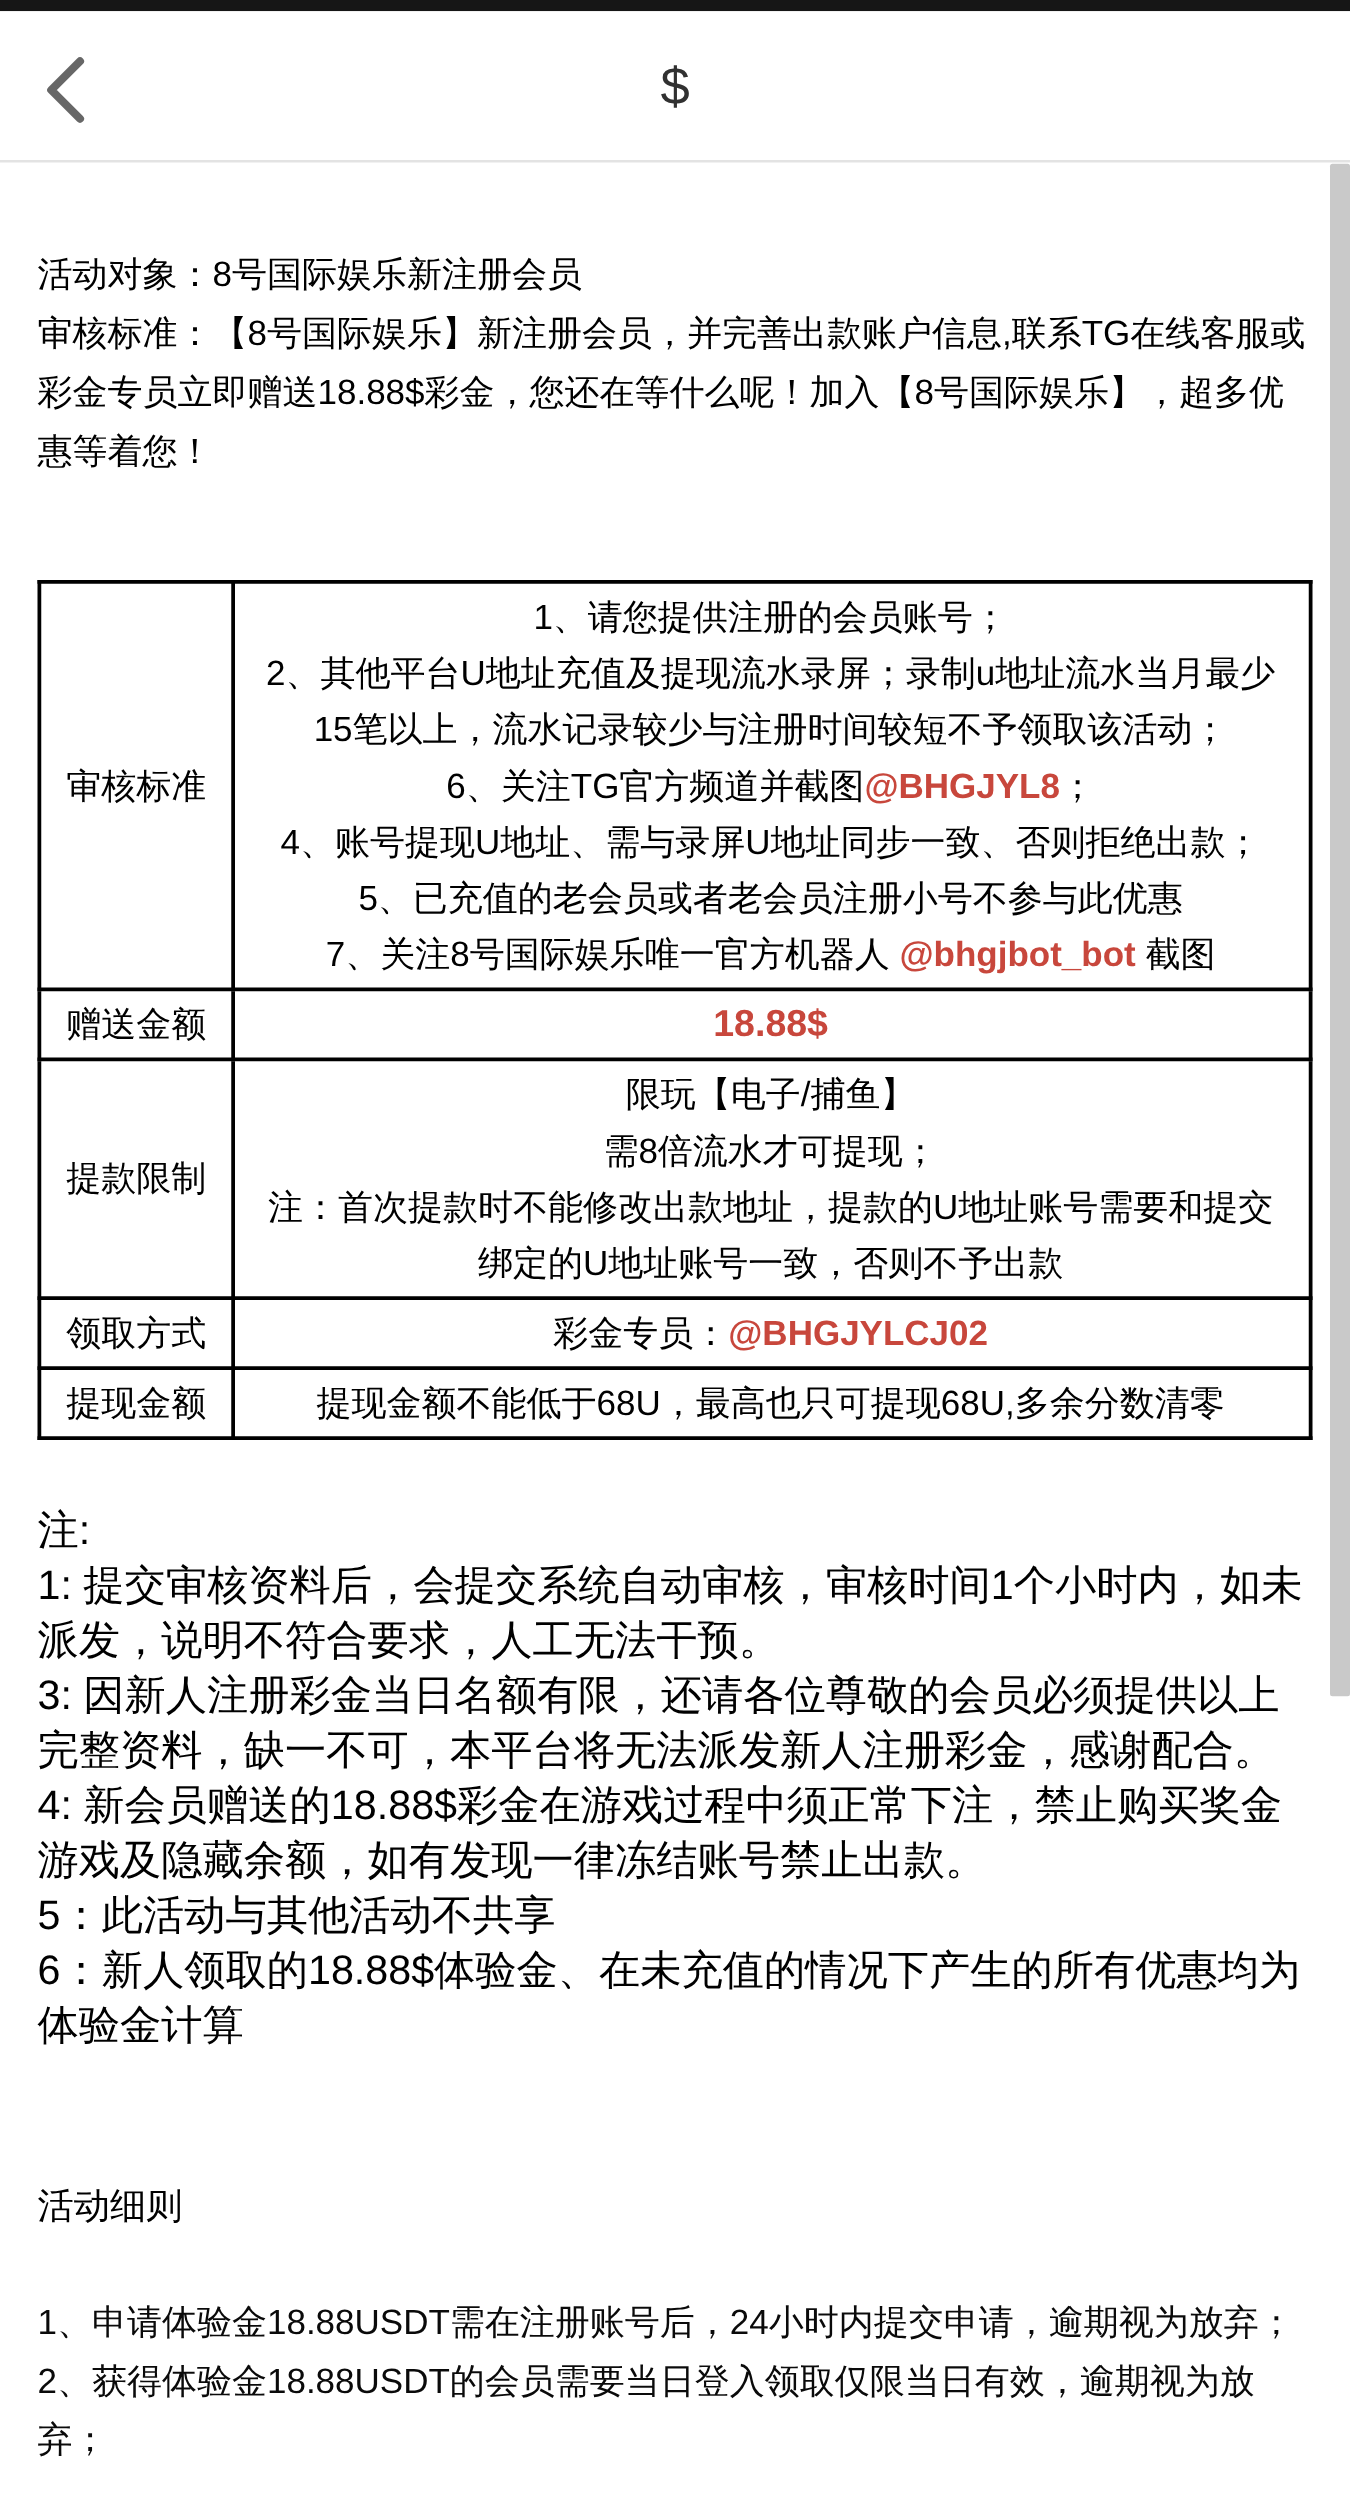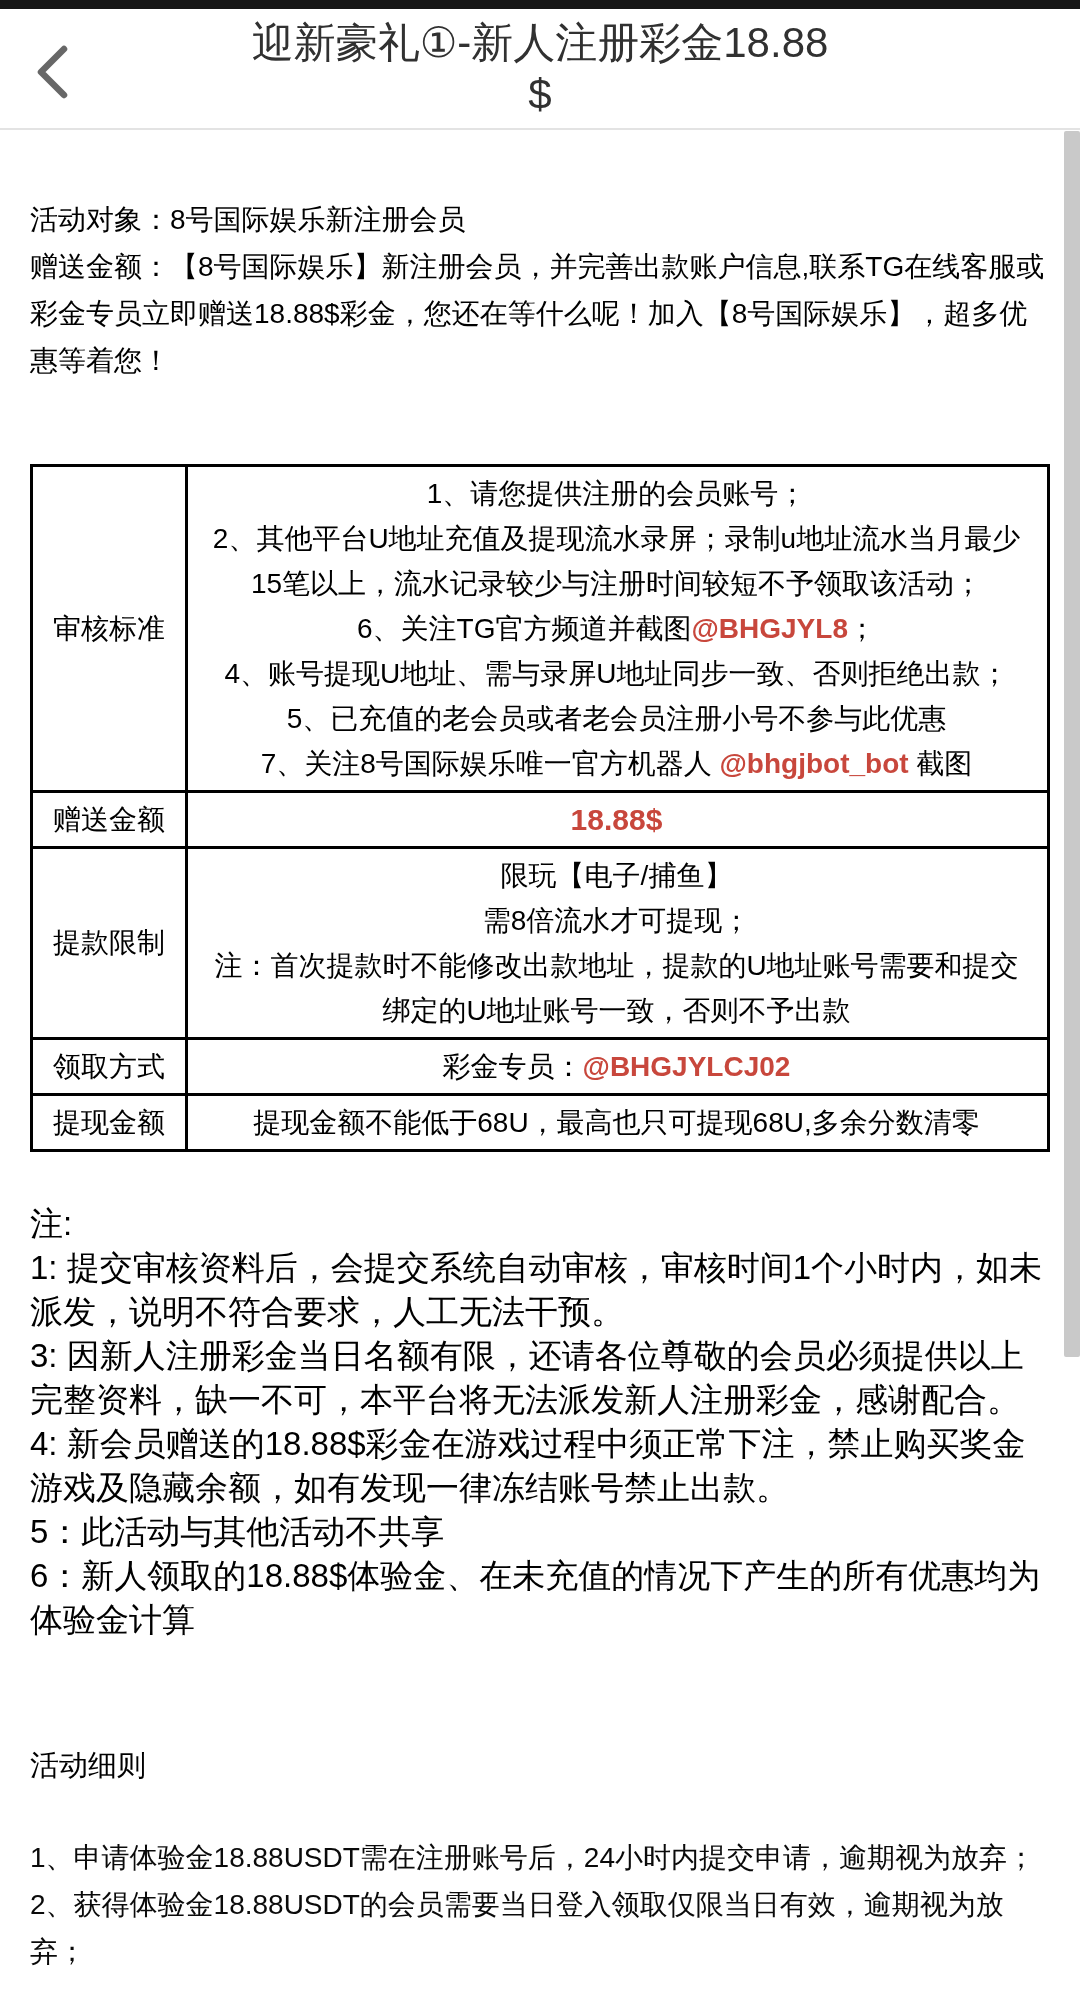--- a/index.html
+++ b/index.html
@@ -48,29 +48,28 @@
 <div class="topbar"></div>
 
 <div class="header">
   <button class="back-btn">
     <span>
       <svg width="38" height="56" viewBox="0 0 38 56">
         <polyline points="31,5 8,28 31,51" fill="none" stroke="#676767" stroke-width="6.5" stroke-linecap="round" stroke-linejoin="round"></polyline>
       </svg>
     </span>
   </button>
-  <div class="title-line">迎新豪礼①-新人注册彩金18.88</div>
   <div class="title-line">$</div>
 </div>
 
 <div class="content">
 
   <div class="intro">
     <p>活动对象：8号国际娱乐新注册会员</p>
-    <p>赠送金额：【8号国际娱乐】新注册会员，并完善出款账户信息,联系TG在线客服或彩金专员立即赠送18.88$彩金，您还在等什么呢！加入【8号国际娱乐】，超多优惠等着您！</p>
+    <p>审核标准：【8号国际娱乐】新注册会员，并完善出款账户信息,联系TG在线客服或彩金专员立即赠送18.88$彩金，您还在等什么呢！加入【8号国际娱乐】，超多优惠等着您！</p>
   </div>
 
   <table class="promo">
     <tbody>
       <tr>
         <td class="lbl">审核标准</td>
         <td class="val">
           <p>1、请您提供注册的会员账号；</p>
           <p>2、其他平台U地址充值及提现流水录屏；录制u地址流水当月最少15笔以上，流水记录较少与注册时间较短不予领取该活动；</p>
           <p><span>6、关注TG官方频道并截图</span><span class="red">@BHGJYL8</span><span>；</span></p>

